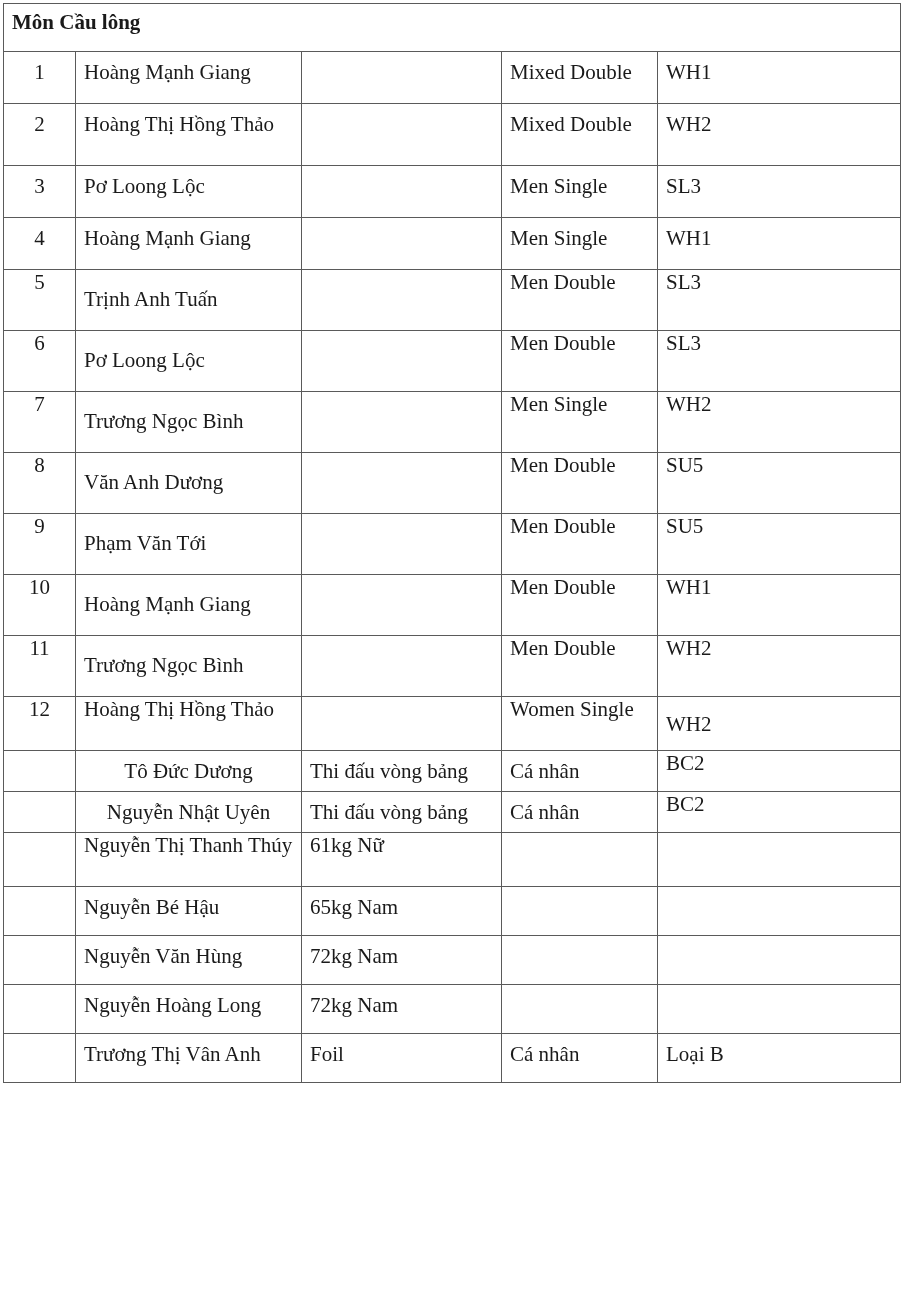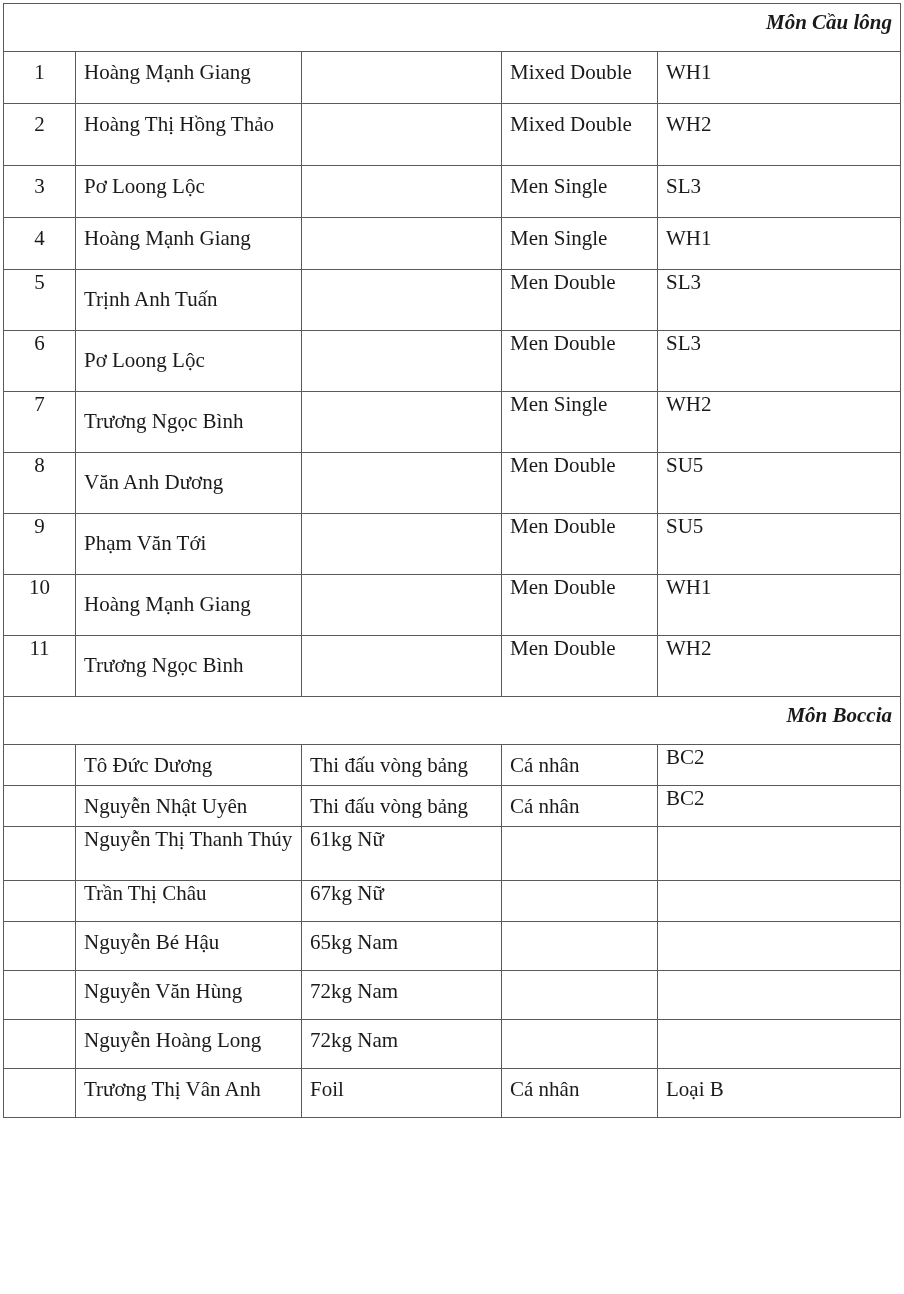--- a/index.html
+++ b/index.html
@@ -3,29 +3,29 @@
   <meta charset="utf-8">
   <style>
     html, body { margin: 0; padding: 0; background: #ffffff; }
     body { width: 904px; height: 1294px; overflow: hidden; position: relative;
            font-family: "Liberation Serif", "DejaVu Serif", serif; color: #1a1a1a; }
     table { position: absolute; left: 3px; top: 3px; width: 897px;
             border-collapse: collapse; table-layout: fixed; font-size: 21px; }
     col.c0 { width: 72px; } col.c1 { width: 226px; } col.c2 { width: 200px; }
     col.c3 { width: 156px; } col.c4 { width: 243px; }
     td { border: 1.5px solid #5a5a5a; padding: 0 8px; line-height: 24px; vertical-align: top; }
-    tr.section td { font-weight: bold; text-align: right; height: 41px; vertical-align: top; padding-top: 6px; font-style: italic; }
+    tr.section td { font-weight: bold; text-align: left; height: 41px; vertical-align: top; padding-top: 6px; }
     td.num { text-align: center; padding-left: 0; padding-right: 0; }
     td.ctr { text-align: left; }
     tr.r43 td { height: 43px; }
     tr.r40 td { height: 40px; }
     tr.r53 td { height: 53px; }
     .top8 { padding-top: 8px; }
     .lowname { padding-top: 17px; }
-    .mid { vertical-align: middle; }
+    .mid { vertical-align: middle; text-align: center; }
   </style>
 </head>
 <body>
 
 <table>
   <colgroup>
       <col class="c0">
       <col class="c1">
       <col class="c2">
       <col class="c3">
@@ -106,50 +106,47 @@
       <td class="ctr">Men Double</td>
       <td class="ctr">WH1</td>
     </tr>
     <tr class="r43">
       <td class="num">11</td>
       <td class="lowname">Trương Ngọc Bình</td>
       <td></td>
       <td class="ctr">Men Double</td>
       <td class="ctr">WH2</td>
     </tr>
+    <tr class="r53">
+      <td class="num">12</td>
+      <td>Hoàng Thị Hồng Thảo</td>
+      <td></td>
+      <td class="ctr">Women Single</td>
+      <td class="ctr mid">WH2</td>
+    </tr>
 
-    <tr class="section">
-      <td colspan="5">Môn Boccia</td>
-    </tr>
     <tr class="r40">
       <td class="num"></td>
       <td class="mid">Tô Đức Dương</td>
       <td class="ctr mid">Thi đấu vòng bảng</td>
       <td class="ctr mid">Cá nhân</td>
       <td class="ctr">BC2</td>
     </tr>
     <tr class="r40">
       <td class="num"></td>
       <td class="mid">Nguyễn Nhật Uyên</td>
       <td class="ctr mid">Thi đấu vòng bảng</td>
       <td class="ctr mid">Cá nhân</td>
       <td class="ctr">BC2</td>
     </tr>
 
     <tr class="r53">
       <td class="num"></td>
       <td>Nguyễn Thị Thanh Thúy</td>
       <td>61kg Nữ</td>
-      <td></td>
-      <td></td>
-    </tr>
-    <tr class="r40">
-      <td class="num"></td>
-      <td>Trần Thị Châu</td>
-      <td>67kg Nữ</td>
       <td></td>
       <td></td>
     </tr>
     <tr class="r40">
       <td class="num"></td>
       <td class="top8">Nguyễn Bé Hậu</td>
       <td class="top8">65kg Nam</td>
       <td></td>
       <td></td>
     </tr>

